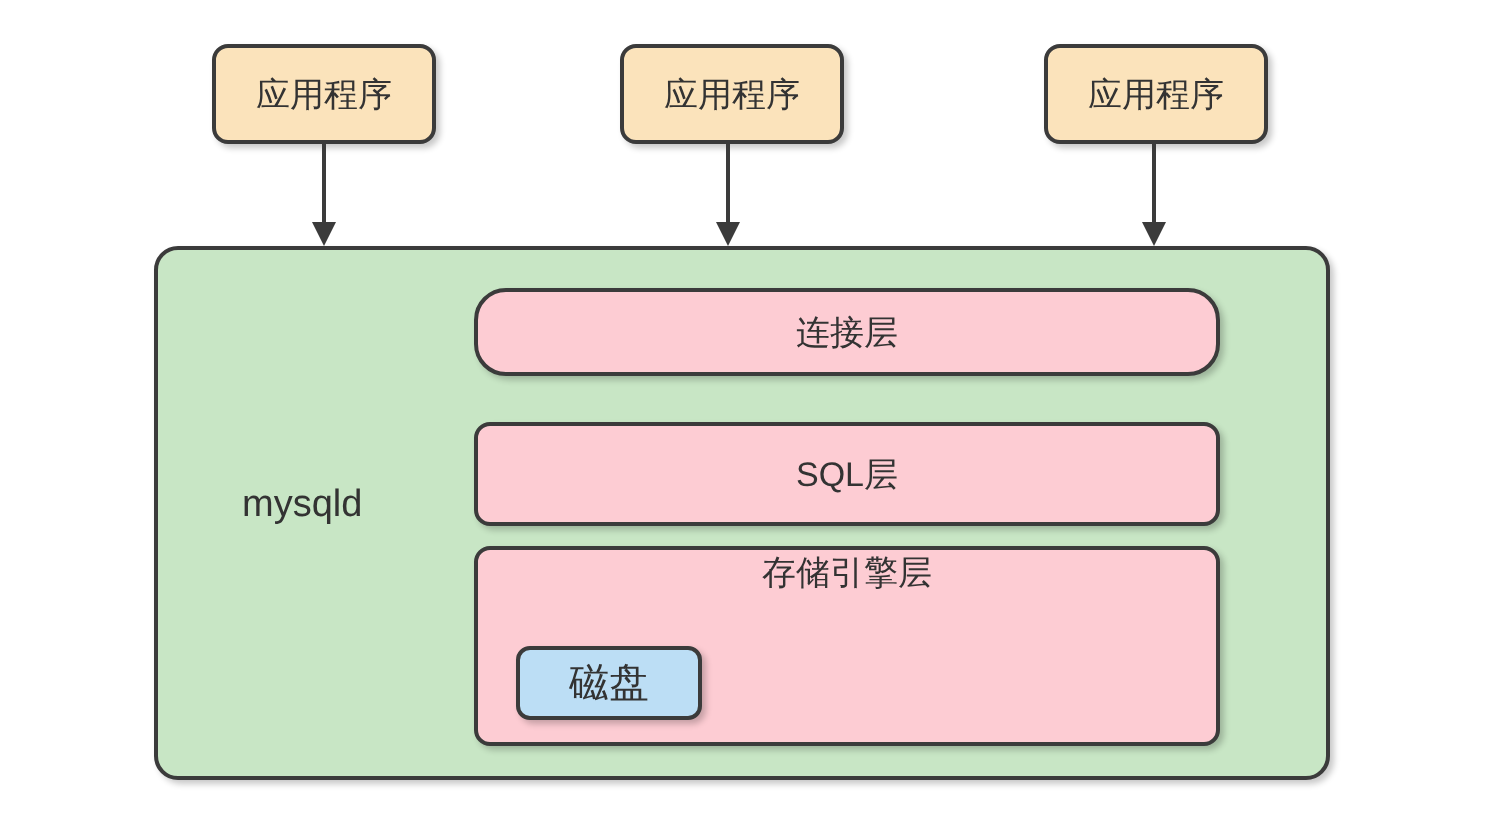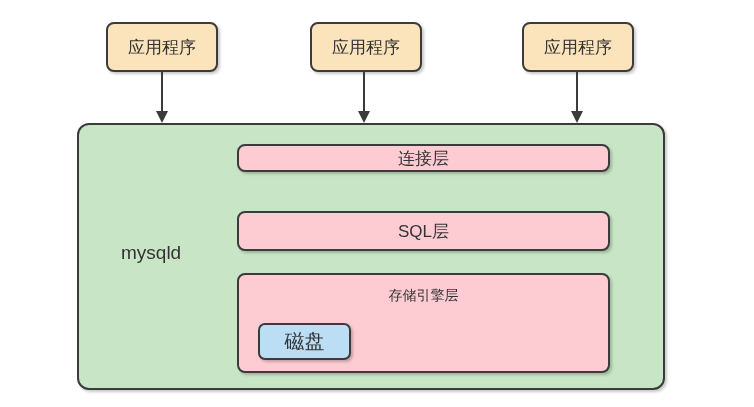--- a/index.html
+++ b/index.html
@@ -85,30 +85,29 @@
     top: 242px;
     font-size: 19px;
   }
   .layer {
     left: 237px;
     width: 373px;
     border-radius: 8px;
     background: var(--layer-fill);
     font-size: 17px;
   }
-  .layer.connection { top: 144px; height: 28px; }
-  .layer.sql        { top: 211px; height: 40px; }
+  .layer.connection { top: 144px; height: 44px; border-radius: 16px; }
+  .layer.sql        { top: 211px; height: 52px; }
   .layer.storage {
     top: 273px;
     height: 100px;
     align-items: flex-start;
   }
   .storage-label {
-    margin-top: 12px;
-    font-size: 14px;
+    font-size: 17px;
   }
   .resource {
     width: 93px;
     height: 37px;
     top: 323px;
     border-radius: 7px;
     background: var(--resource-fill);
     font-size: 20px;
   }
   .resource.pos-0 { left: 258px; }

